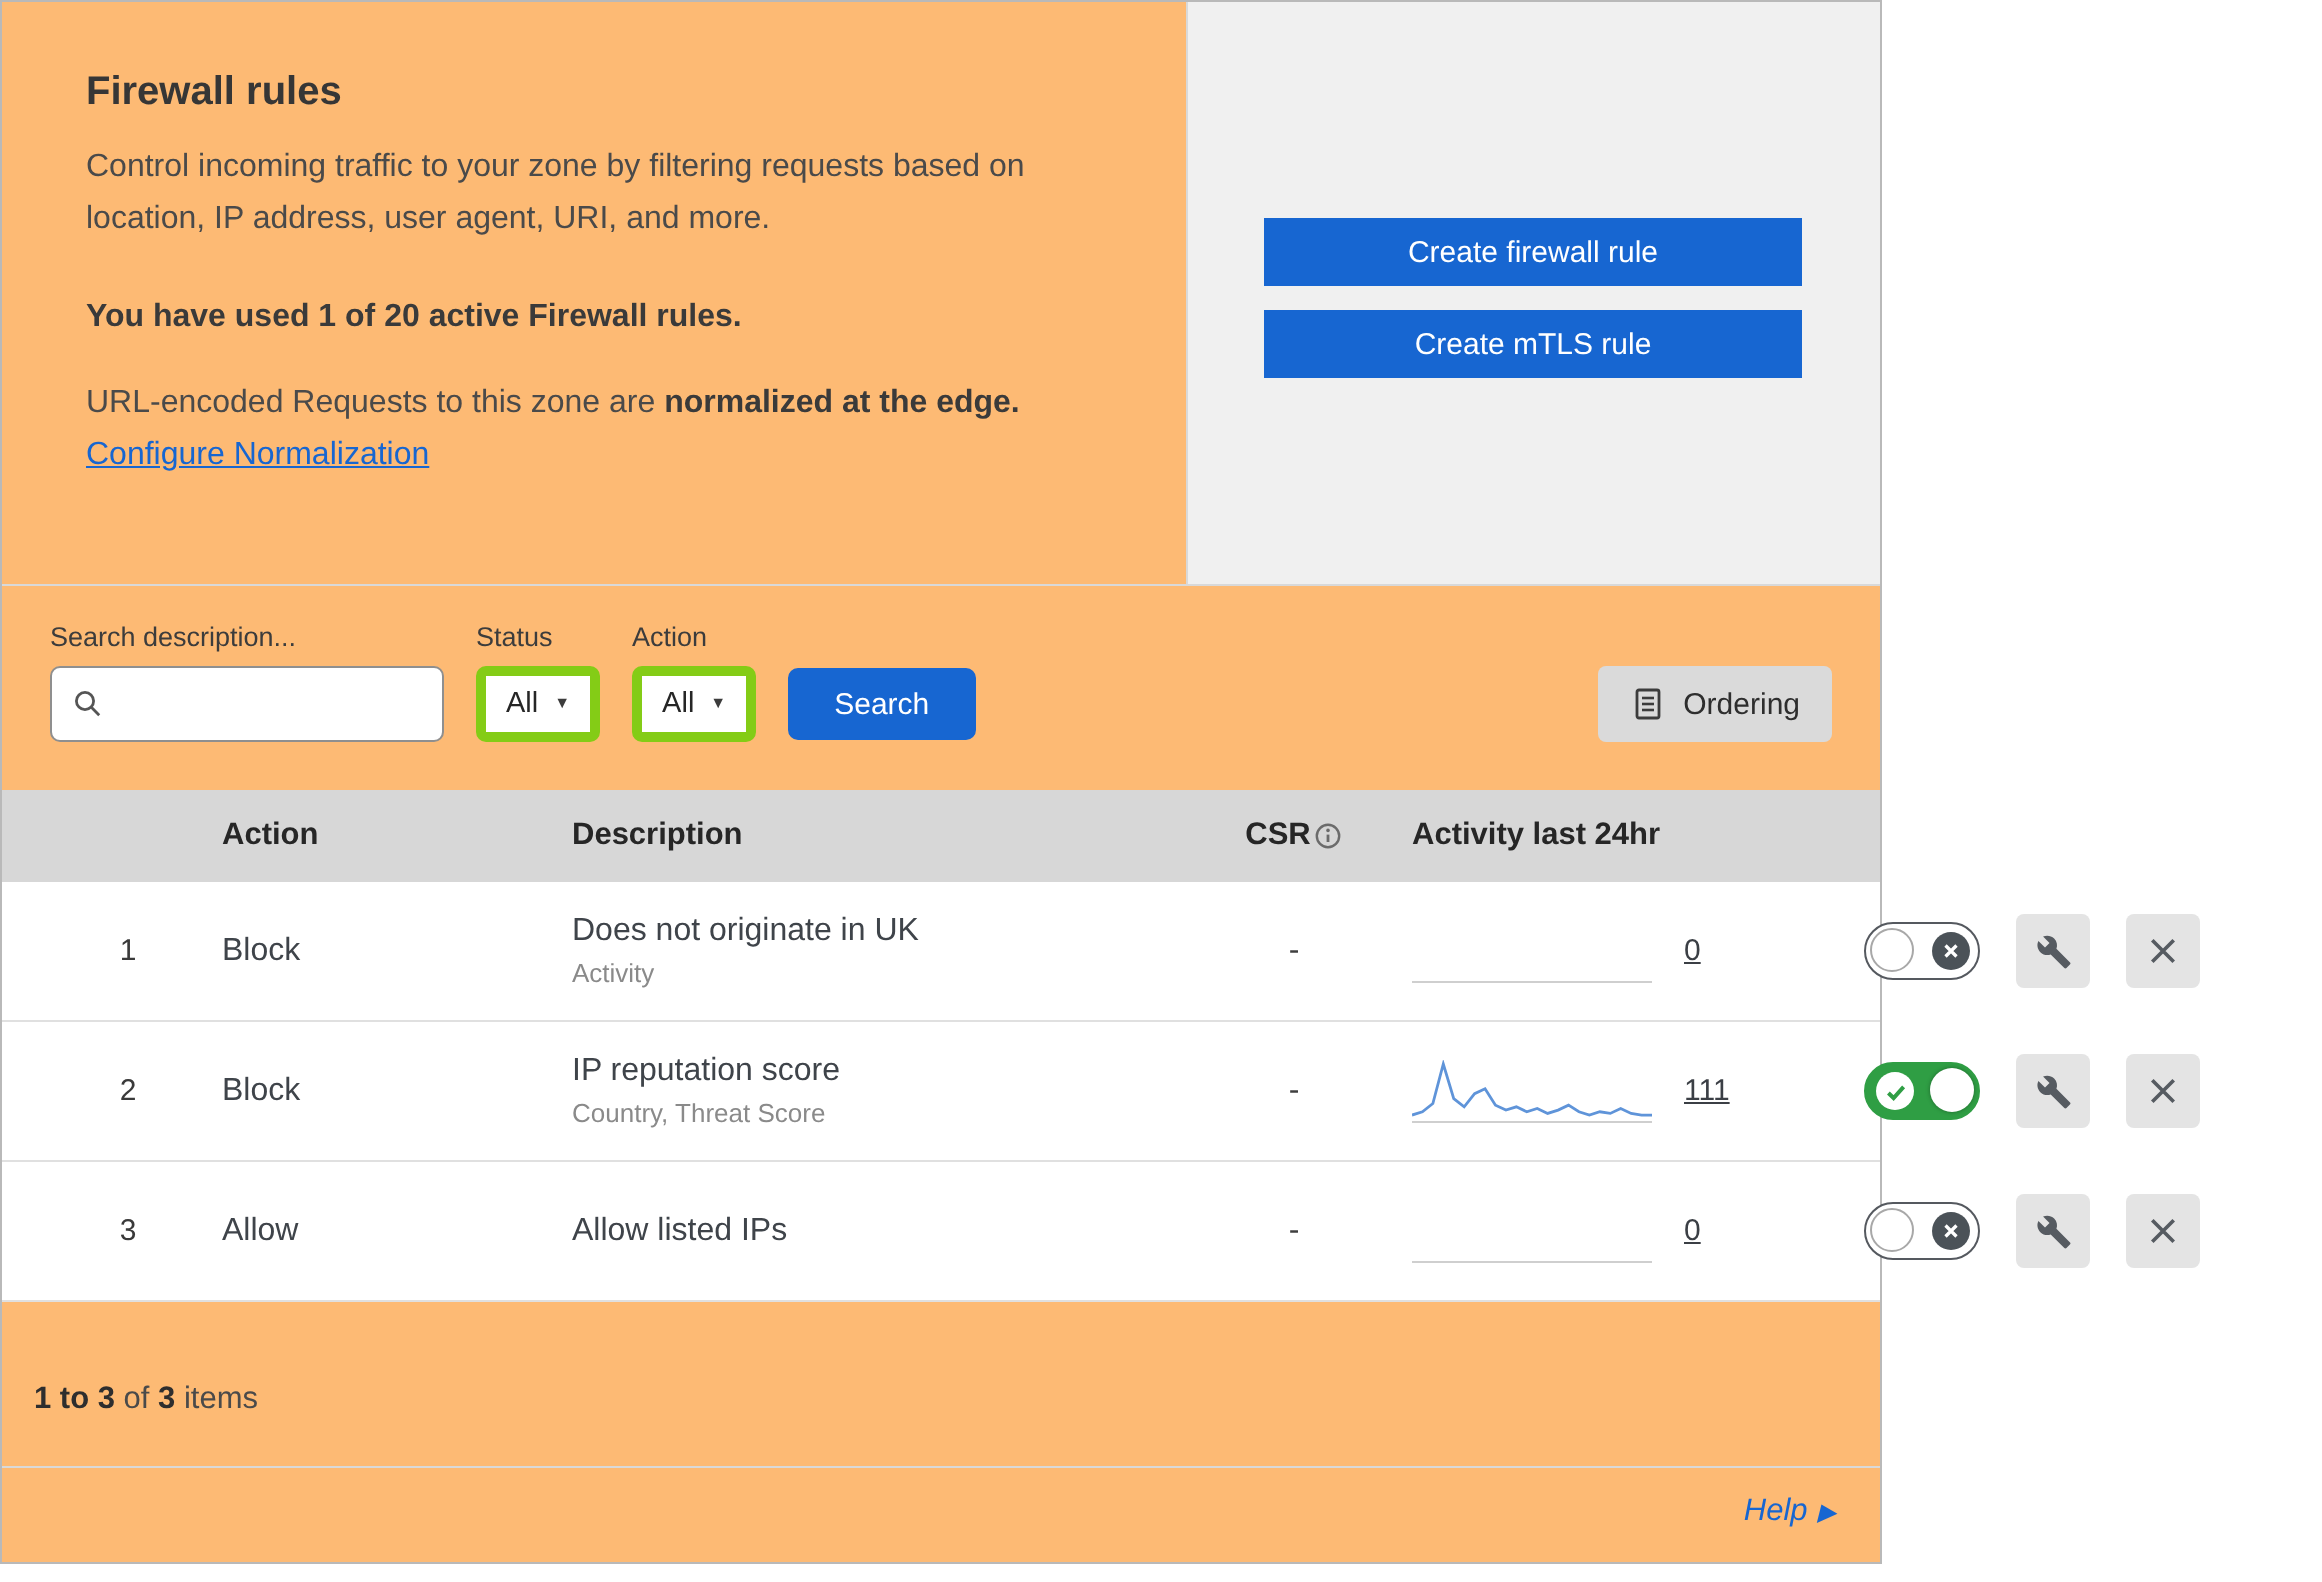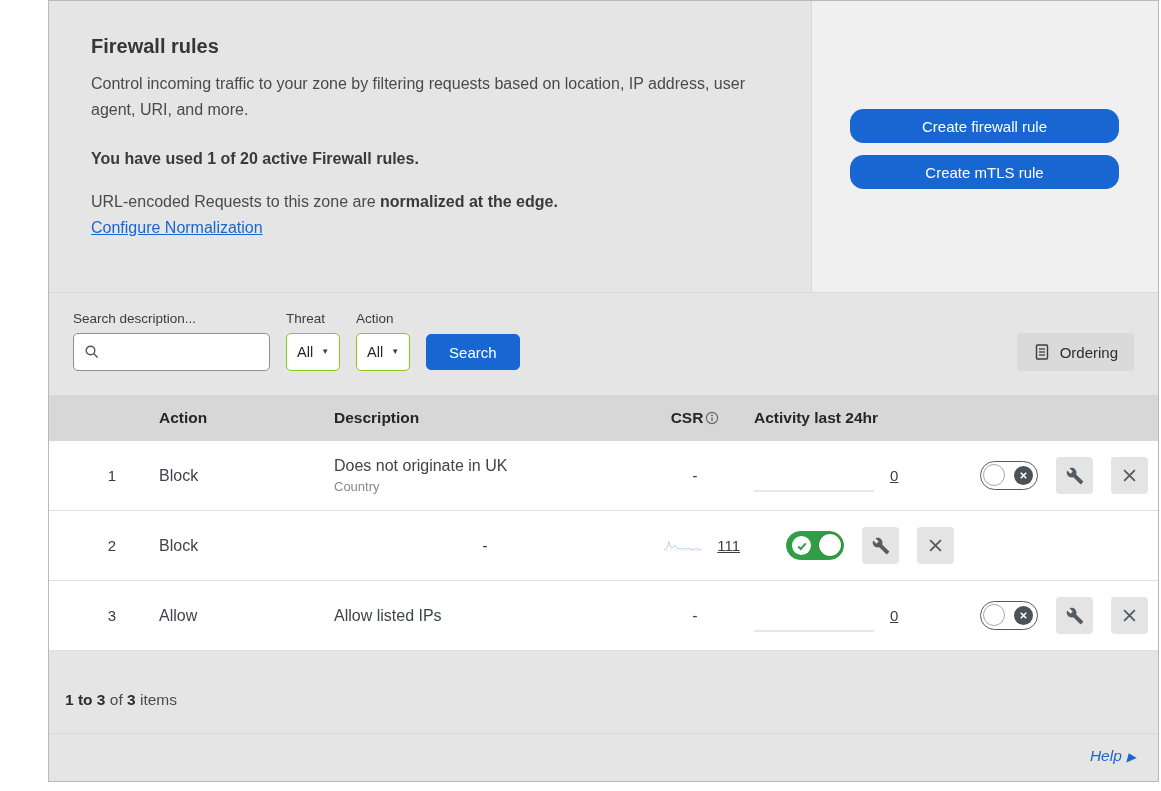--- a/index.html
+++ b/index.html
@@ -10,24 +10,23 @@
   }
   *{box-sizing:border-box;}
   body{
     margin:0;
     background:#fff;
     font-family:"Liberation Sans", sans-serif;
     color:#3c3c3c;
     -webkit-font-smoothing:antialiased;
   }
   .page{
-    width:1111px;
+    width:941px;
     border:1px solid #b9b9b9;
-    background:#e5e5e5;
-    margin-left:48px;
+    background:#fdba74;
   }
 
   
   .header{
     display:flex;
     min-height:292px;
     border-bottom:1px solid #d9d9d9;
   }
   .header-left{
     flex:1;
@@ -72,21 +71,21 @@
     border-left:1px solid #d9d9d9;
     padding:108px 39px 0 38px;
   }
   .btn-primary{
     display:block;
     width:100%;
     height:34px;
     margin-bottom:12px;
     background:var(--accent);
     border:1px solid var(--accent);
-    border-radius:13px;
+    border-radius:0;
     color:#fff;
     font-size:15px;
     font-family:inherit;
     cursor:pointer;
   }
 
   
   .filters{
     display:flex;
     align-items:flex-end;
@@ -120,21 +119,21 @@
     color:#333;
     background:transparent;
   }
   .select-btn{
     display:flex;
     align-items:center;
     gap:8px;
     height:38px;
     padding:0 10px;
     background:#fff;
-    border:1px solid #84cc16;
+    border:5px solid #84cc16;
     border-radius:5px;
     font-size:14.5px;
     font-family:inherit;
     color:#262626;
     cursor:pointer;
   }
   .caret{font-size:8px;color:#3c3c3c;line-height:1;}
   .btn-search{
     height:36px;
     padding:0 22px;
@@ -289,21 +288,21 @@
       <label class="filter-label">Search description...</label>
       <div class="search-box">
         <svg width="16" height="16" viewBox="0 0 16 16">
             <circle cx="6.5" cy="6.5" r="4.3" fill="none" stroke="#555" stroke-width="1.4"></circle>
             <line x1="9.8" y1="9.8" x2="13.6" y2="13.6" stroke="#555" stroke-width="1.4"></line>
           </svg>
         <input value="" aria-label="Search description..." style="">
       </div>
     </div>
     <div class="filter-group">
-      <label class="filter-label">Threat</label>
+      <label class="filter-label">Status</label>
       <button class="select-btn">
           <span>All</span>
           <span class="caret">▼</span>
         </button>
     </div>
     <div class="filter-group">
       <label class="filter-label">Action</label>
       <button class="select-btn">
           <span>All</span>
           <span class="caret">▼</span>
@@ -335,21 +334,21 @@
     </div>
     <div class="th-activity">Activity last 24hr</div>
     <div></div>
   </div>
 
   <div class="grid row">
     <div class="cell-num">1</div>
     <div class="cell-action">Block</div>
     <div class="cell-desc">
       <div class="desc-main">Does not originate in UK</div>
-      <div class="desc-sub">Country</div>
+      <div class="desc-sub">Activity</div>
     </div>
     <div class="cell-csr">-</div>
     <div class="cell-activity">
       <svg class="spark" width="120" height="32" viewBox="0 0 120 32">
           <line x1="0" y1="31" x2="120" y2="31"></line>
         </svg>
       <a class="count-link">0</a>
     </div>
     <div class="cell-controls">
       <button class="toggle off">
@@ -370,20 +369,24 @@
           <svg width="15" height="15" viewBox="0 0 14 14">
             <path d="M2 2 L12 12 M12 2 L2 12" stroke="#565b61" stroke-width="1.7"></path>
           </svg>
         </button>
     </div>
   </div>
 
   <div class="grid row">
     <div class="cell-num">2</div>
     <div class="cell-action">Block</div>
+    <div class="cell-desc">
+      <div class="desc-main">IP reputation score</div>
+      <div class="desc-sub">Country, Threat Score</div>
+    </div>
     <div class="cell-csr">-</div>
     <div class="cell-activity">
       <svg class="spark" width="120" height="32" viewBox="0 0 120 32">
           <line x1="0" y1="31" x2="120" y2="31"></line>
           <polyline points="0,27.529411764705884 5.217391304347826,25.88235294117647 10.434782608695652,21.764705882352942 15.652173913043478,2 20.869565217391305,19.294117647058826 26.08695652173913,23.411764705882355 31.304347826086957,16.823529411764707 36.52173913043478,14.352941176470587 41.73913043478261,22.588235294117645 46.95652173913044,25.058823529411764 52.17391304347826,23.411764705882355 57.391304347826086,25.88235294117647 62.608695652173914,24.235294117647058 67.82608695652173,26.705882352941178 73.04347826086956,25.058823529411764 78.26086956521739,22.588235294117645 83.47826086956522,25.88235294117647 88.69565217391303,27.529411764705884 93.91304347826087,25.88235294117647 99.1304347826087,26.705882352941178 104.34782608695652,24.235294117647058 109.56521739130434,26.705882352941178 114.78260869565217,27.529411764705884 120,27.529411764705884"></polyline>
         </svg>
       <a class="count-link">111</a>
     </div>
     <div class="cell-controls">
       <button class="toggle on">

